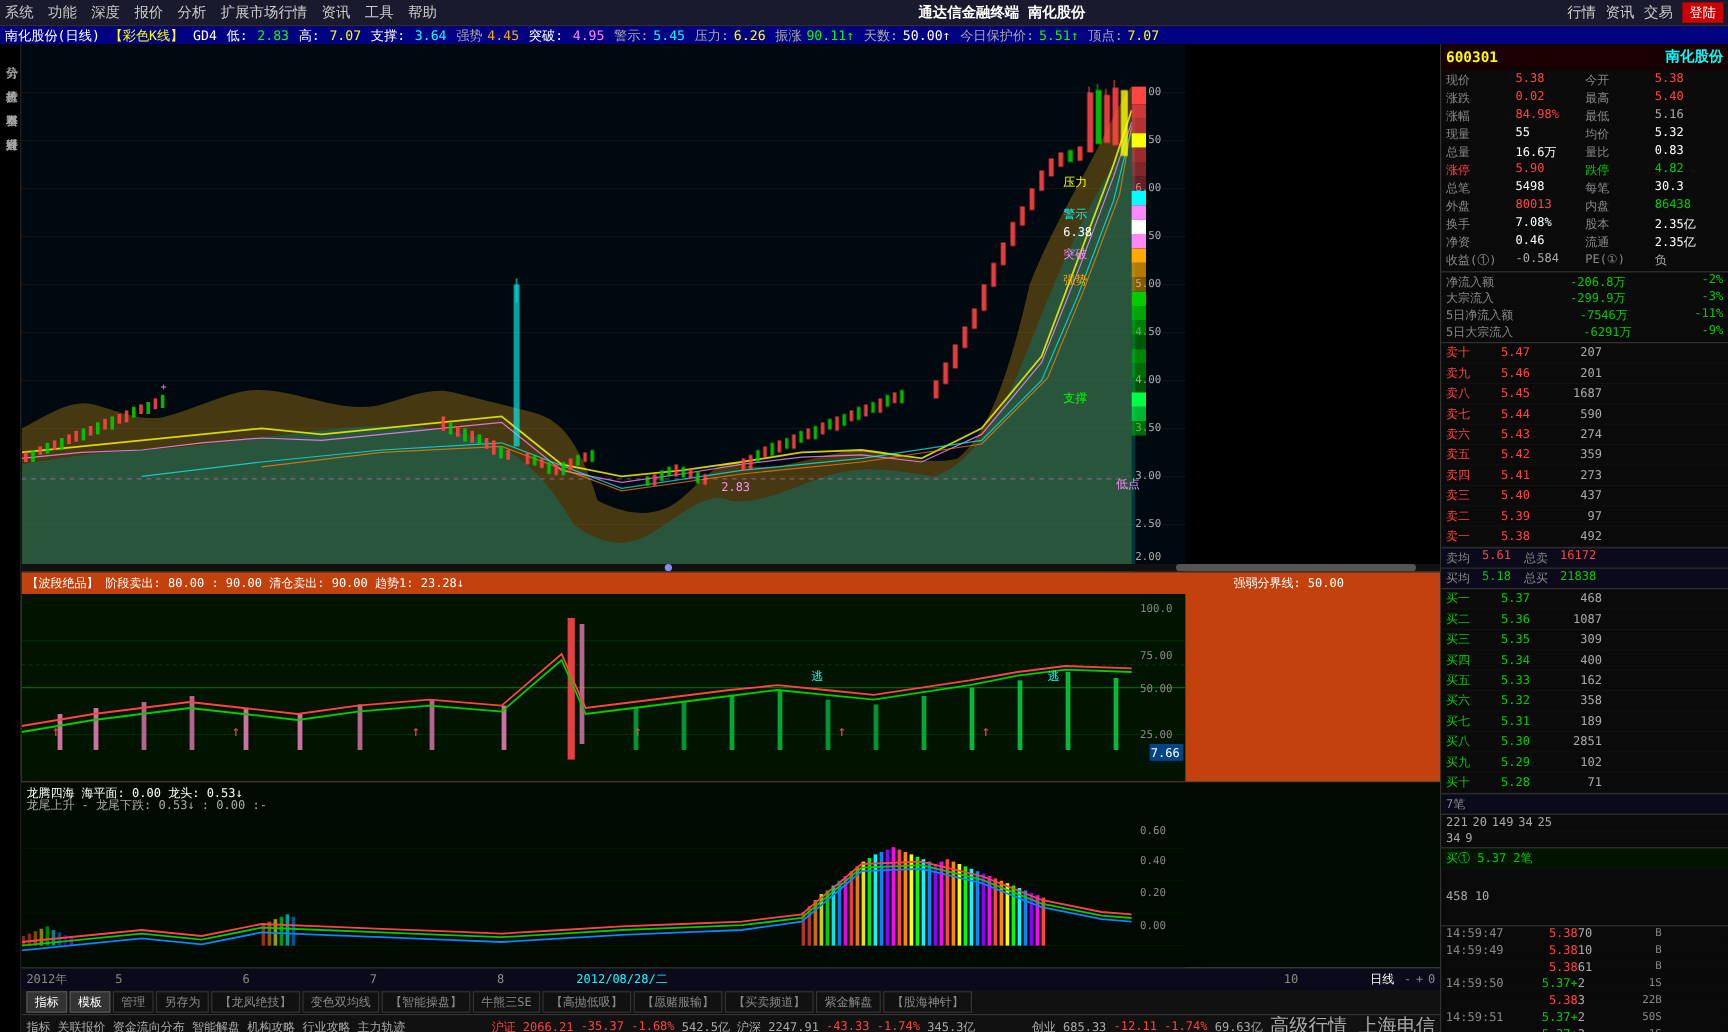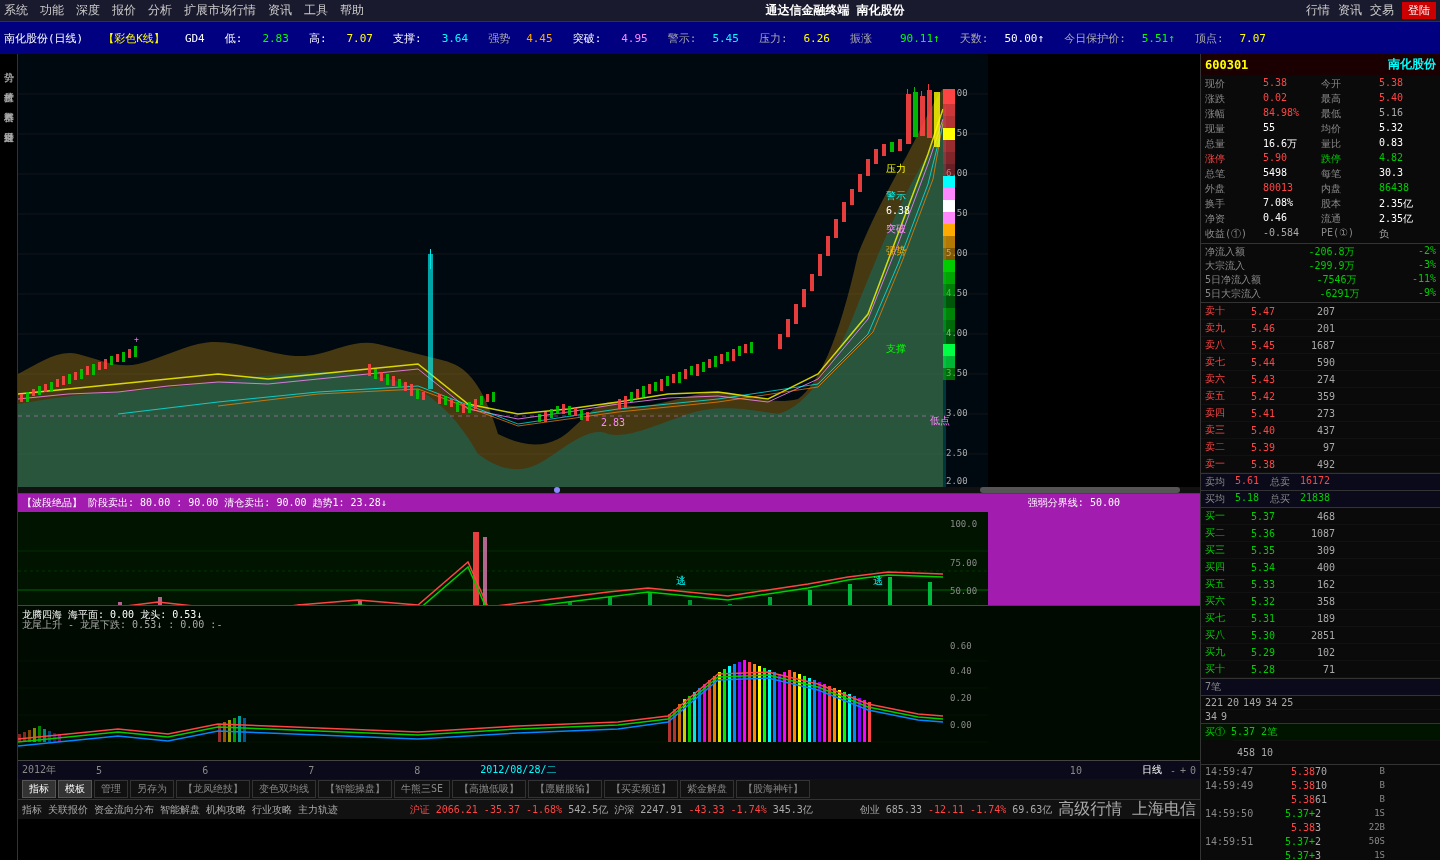--- a/index.html
+++ b/index.html
@@ -6,21 +6,21 @@
     body { width: 1440px; height: 860px; background: #000; color: #fff; font-family: 'SimSun', '宋体', monospace; font-size: 11px; overflow: hidden; }
 
     
     #menu-bar { height: 22px; background: #1a1a2e; display: flex; align-items: center; justify-content: space-between; border-bottom: 1px solid #333; padding: 0 4px; }
     #menu-bar .menu-items { display: flex; gap: 12px; }
     #menu-bar .menu-item { color: #ccc; cursor: pointer; font-size: 12px; }
     #menu-bar .title-center { color: #fff; font-size: 12px; font-weight: bold; }
     #menu-bar .top-right { display: flex; align-items: center; gap: 8px; }
 
     
-    #stock-title { height: 32px; background: #000080; display: flex; align-items: center; padding: 0 4px; font-size: 11px; color: #fff; gap: 12px; }
+    #stock-title { height: 15px; background: #000080; display: flex; align-items: center; padding: 0 4px; font-size: 11px; color: #fff; }
     #stock-title span { margin-right: 8px; }
     .val-green { color: #00ff00; }
     .val-yellow { color: #ffff00; }
     .val-cyan { color: #00ffff; }
     .val-white { color: #ffffff; }
     .val-pink { color: #ff88ff; }
     .val-orange { color: #ffaa00; }
 
     
     #main-layout { display: flex; height: 838px; }
@@ -30,21 +30,21 @@
     #left-sidebar .sidebar-text { color: #aaa; font-size: 10px; writing-mode: vertical-rl; text-orientation: mixed; cursor: pointer; }
 
     
     #chart-area { flex: 1; display: flex; flex-direction: column; background: #000; }
 
     
     #main-chart { height: 440px; position: relative; border-bottom: 1px solid #444; overflow: hidden; }
     #main-chart canvas, #main-chart svg { position: absolute; top: 0; left: 0; }
 
     
-    #indicator1 { height: 112px; position: relative; border-bottom: 1px solid #444; background: #a21caf; overflow: hidden; }
+    #indicator1 { height: 175px; position: relative; border-bottom: 1px solid #444; background: #c2410c; overflow: hidden; }
     #indicator1-title { position: absolute; top: 2px; left: 4px; color: #fff; font-size: 10px; z-index: 10; }
 
     
     #indicator2 { height: 155px; position: relative; border-bottom: 1px solid #444; background: #000a00; overflow: hidden; }
     #indicator2-title { position: absolute; top: 2px; left: 4px; color: #fff; font-size: 10px; z-index: 10; }
 
     
     #year-bar { height: 18px; background: #0a0a1a; display: flex; align-items: center; padding: 0 4px; }
 
     
@@ -129,21 +129,21 @@
   <span class="val-white">支撑:</span>
   <span class="val-cyan">3.64</span>
   <span style="margin-right:4px; color:#aaa">强势</span>
   <span class="val-orange">4.45</span>
   <span class="val-white">突破:</span>
   <span class="val-pink">4.95</span>
   <span style="margin-right:4px; color:#aaa">警示:</span>
   <span class="val-cyan">5.45</span>
   <span style="margin-right:4px; color:#aaa">压力:</span>
   <span class="val-yellow">6.26</span>
-  <span style="margin-right:16px; color:#aaa">振涨</span>
+  <span style="margin-right:4px; color:#aaa">振涨</span>
   <span class="val-green">90.11↑</span>
   <span style="margin-right:4px; color:#aaa">天数:</span>
   <span class="val-white">50.00↑</span>
   <span style="margin-right:4px; color:#aaa">今日保护价:</span>
   <span class="val-green">5.51↑</span>
   <span style="margin-right:4px; color:#aaa">顶点:</span>
   <span class="val-yellow">7.07</span>
 </div>
 
 <div id="main-layout">
@@ -763,21 +763,21 @@
       <span style="color:#aaa;">25</span>
     </div>
     <div style="display:flex;padding:1px 4px;font-size:10px;border-top:1px solid #111;">
       <span style="color:#aaa;margin-right:4px;">34</span>
       <span style="color:#aaa;">9</span>
     </div>
 
     <div style="padding:1px 4px;font-size:10px;background:#001400;border-top:1px solid #333;">
       <span style="color:#00cc00;">买① 5.37  2笔</span>
     </div>
-    <div style="padding:6px 4px;font-size:10px;border-top:1px solid #111;margin-left:32px;">
+    <div style="padding:18px 4px;font-size:10px;border-top:1px solid #111;">
       <span style="color:#aaa;">458  10</span>
     </div>
 
     <div id="trade-list">
     <div class="trade-row">
     <span class="trade-time">14:59:47</span>
     <span class="trade-price up">5.38</span>
     <span class="trade-vol">70</span>
     <span class="trade-flag">B</span>
   </div>

